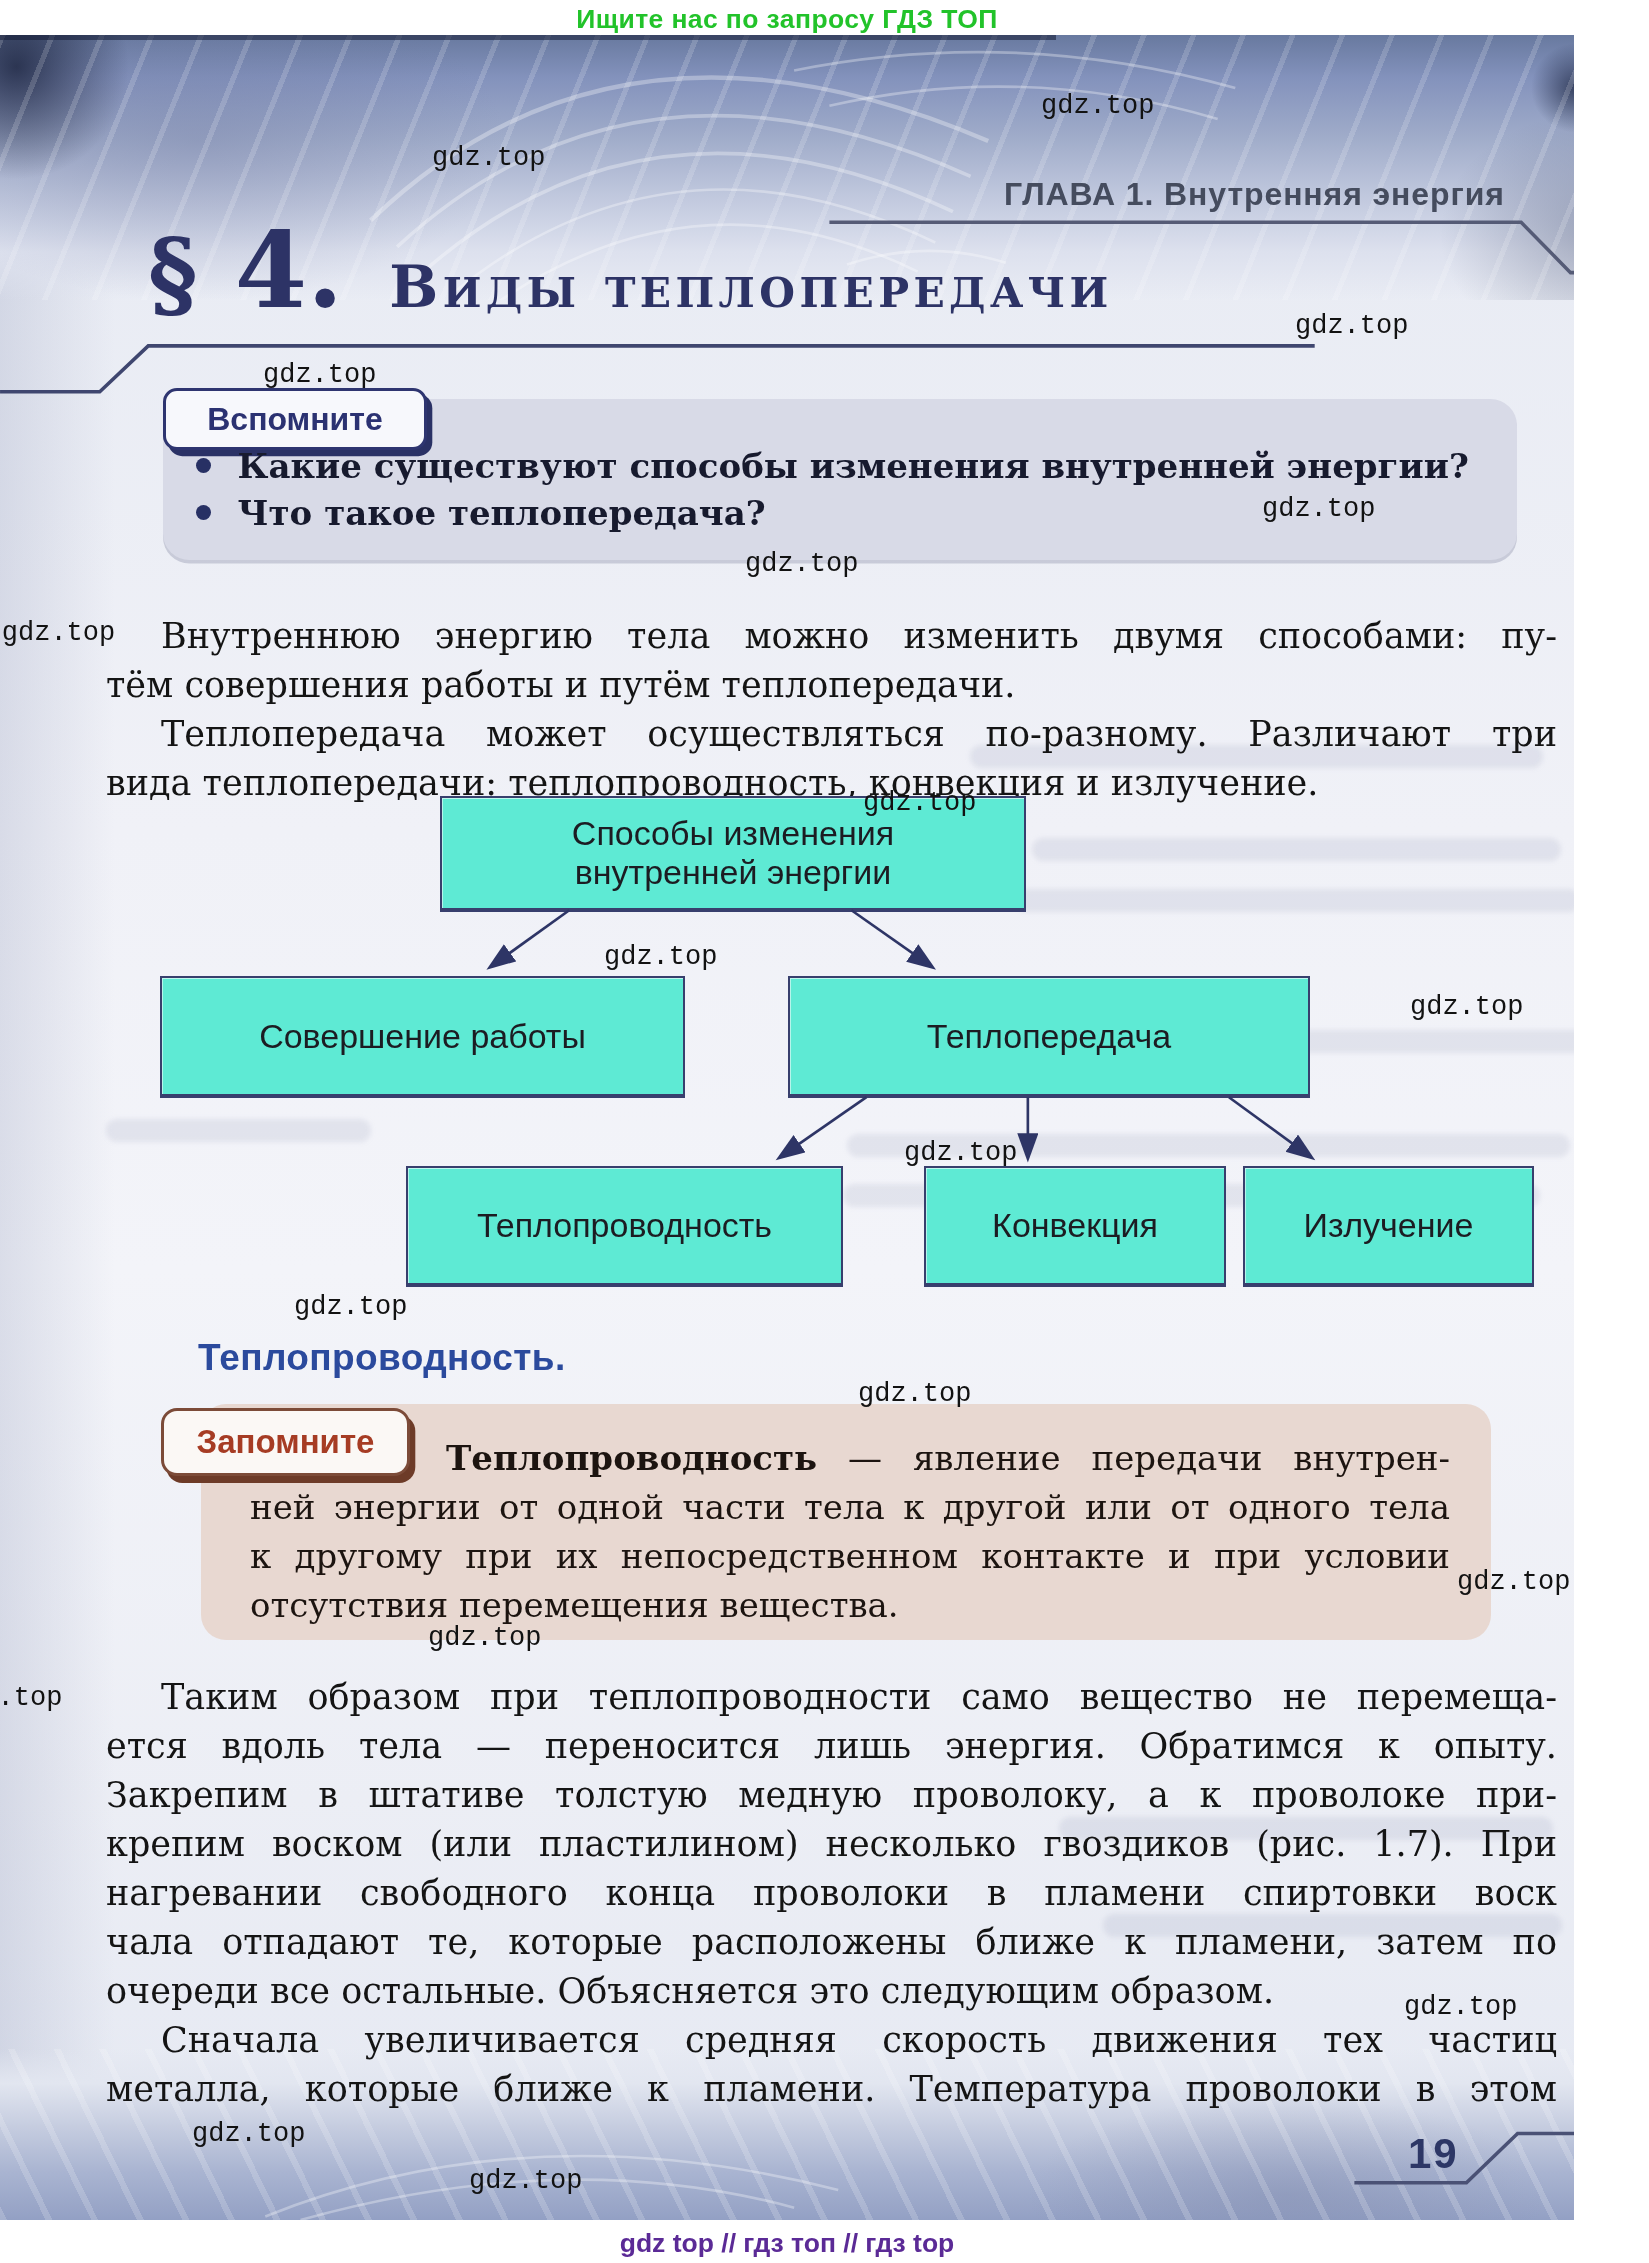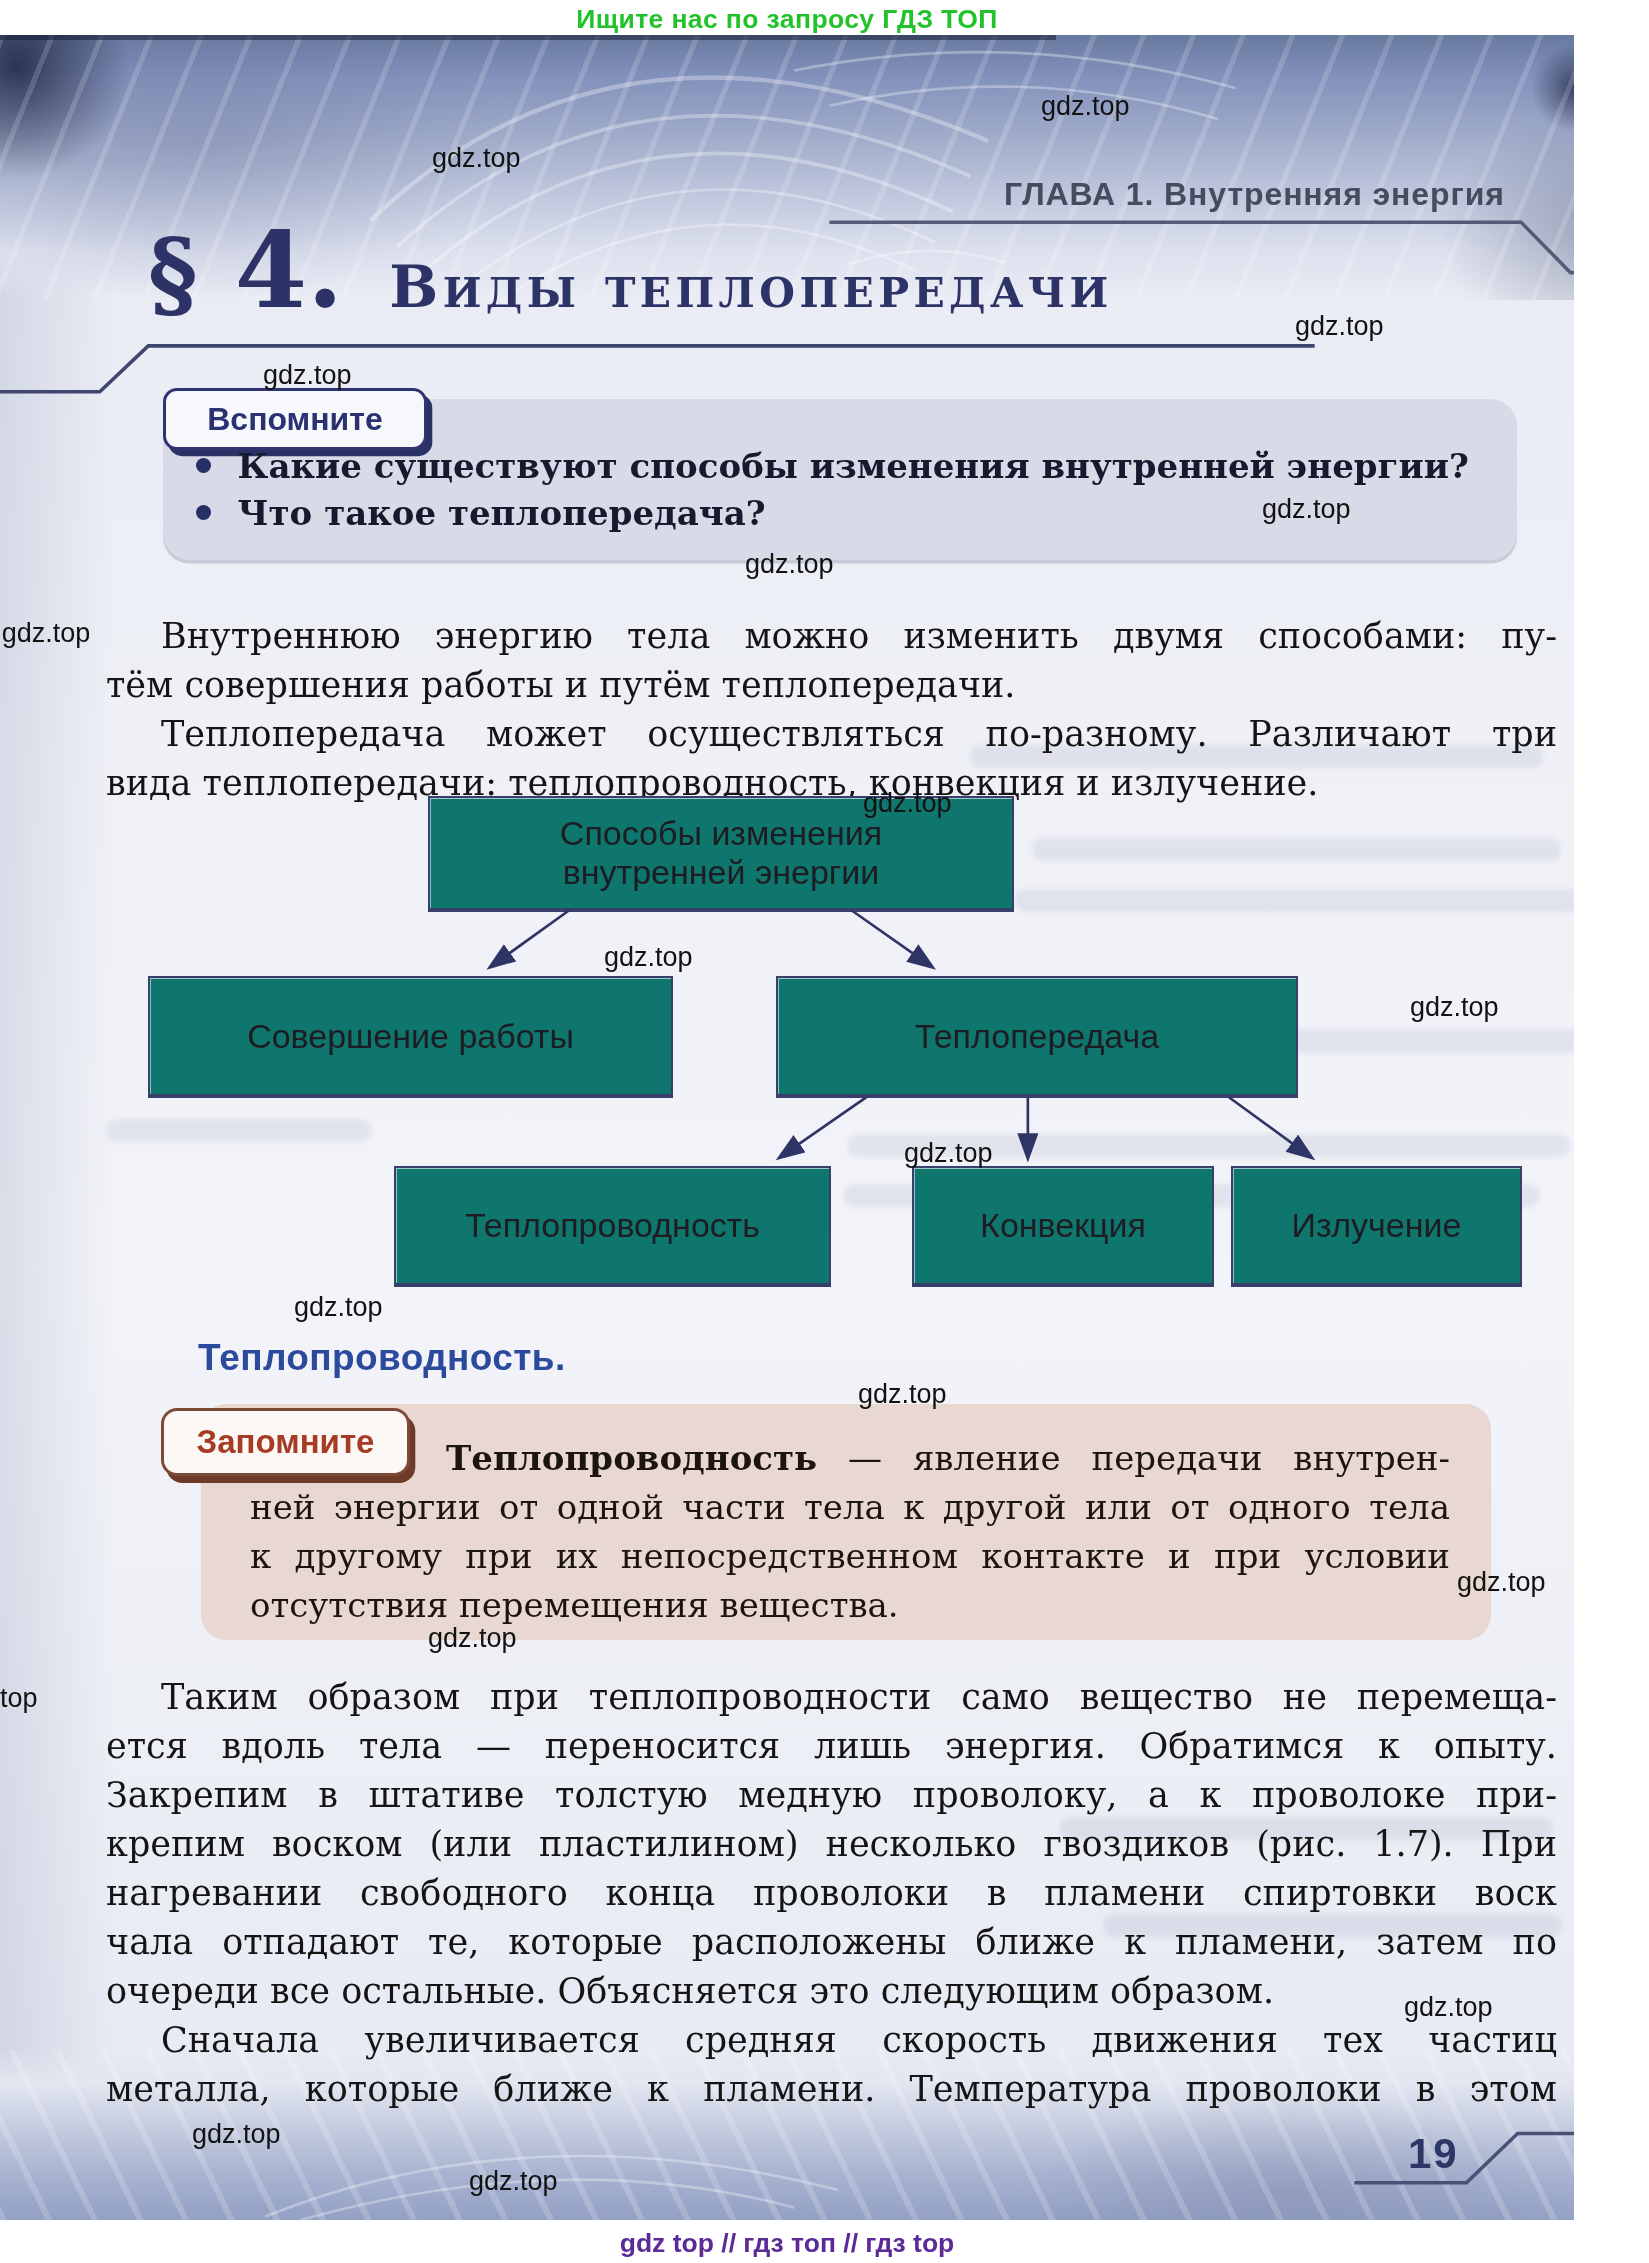--- a/index.html
+++ b/index.html
@@ -52,43 +52,43 @@
     font-size:34px;color:#171a2e;}
   .remember-item .dot{width:15px;height:15px;border-radius:50%;background:#273064;
     margin:12.4px 26.5px 0 0;flex:0 0 auto;}
   
   .bodyblock{position:absolute;left:106px;width:1451px;
     font-family:"DejaVu Serif","Liberation Serif",serif;font-size:35px;color:#141414;}
   .bodyblock .line{height:49px;line-height:49px;white-space:nowrap;}
   .bodyblock .line.fill{white-space:normal;text-align:justify;text-align-last:justify;}
   .bodyblock .line.indent{text-indent:55px;}
   
-  .dbox{position:absolute;background:#0f766e;border:2.6px solid #383f6d;border-bottom-width:4.4px;
+  .dbox{position:absolute;background:#5eead4;border:2.6px solid #383f6d;border-bottom-width:4.4px;
     display:flex;align-items:center;justify-content:center;text-align:center;
-    font-size:34px;color:#1c1c22;box-shadow:0.9px 0.9px 0 rgba(255,255,255,.6) inset;}
+    font-size:34px;color:#1c1c22;box-shadow:0.9px 0.9px 0 rgba(255,255,255,.6) inset;margin-left:12px;}
   .subheading{position:absolute;left:198px;top:1337px;font-size:37px;font-weight:bold;
     color:#2b4a9d;letter-spacing:0.4px;}
   
   .memorize-box{position:absolute;left:201px;top:1404px;width:1290px;height:236px;
     background:#e8d8d1;border-radius:25px;}
   .memorize-tab{position:absolute;left:161px;top:1408px;width:243px;height:62px;
     background:#fbf8f5;border:3.5px solid #7c4b38;border-radius:16px;
     box-shadow:5.3px 7px 0 #6d3b28;display:flex;align-items:center;justify-content:center;
     font-size:33px;font-weight:bold;color:#a63c24;}
   .memorize-text{position:absolute;left:250px;top:1434px;width:1200px;
     font-family:"DejaVu Serif","Liberation Serif",serif;font-size:34px;color:#1c1410;}
   .memorize-text .line{height:49px;line-height:49px;}
   .memorize-text .line.fill{text-align:justify;text-align-last:justify;}
   .memorize-text .line.first{padding-left:196px;}
   .memorize-text .term{font-weight:bold;}
   
   .page-number{position:absolute;left:1408px;top:2130px;font-size:42px;font-weight:bold;
     color:#2d3766;letter-spacing:1.8px;}
   .watermark{position:absolute;font-size:27px;color:#121212;white-space:nowrap;z-index:30;
-    font-family:Liberation Sans, sans-serif;}
+    font-family:Liberation Mono, monospace;}
   .ghost{position:absolute;height:23px;border-radius:11.5px;background:rgba(104,114,160,.12);
     filter:blur(2.6px);}
   .wave{fill:none;stroke:rgba(255,255,255,.32);}
 </style>
 </head>
 <body>
 
 <div class="page">
 
   <div class="paper"></div>

